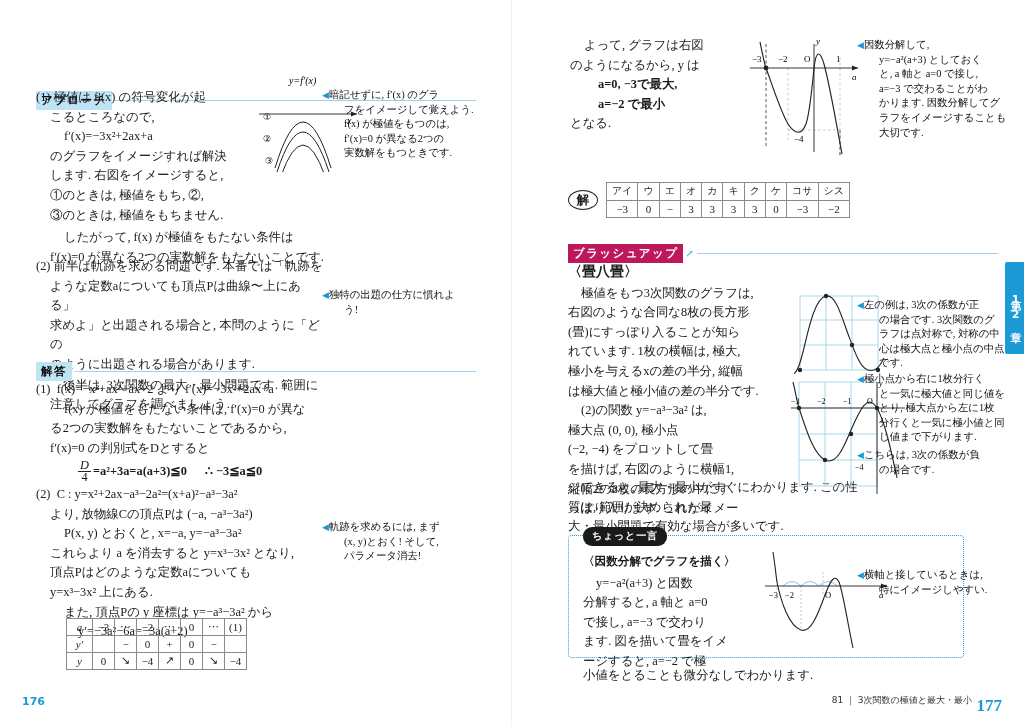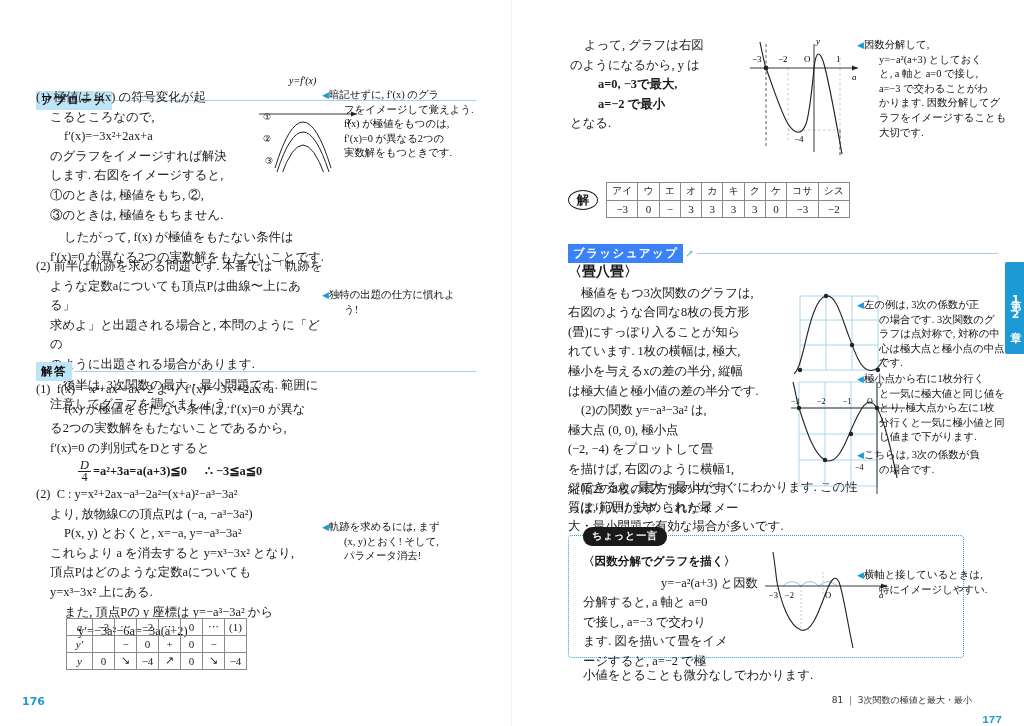--- a/index.html
+++ b/index.html
@@ -34,21 +34,21 @@
   }
 
   
   .sec-head { position:absolute; display:flex; align-items:center; width:100%; }
   .sec-label {
     background:#bfe4f5; color:#0b0b0b;
     font-family:"DejaVu Sans","Liberation Sans",sans-serif;
     font-size:11.5px; font-weight:bold; letter-spacing:1.4px;
     padding:2px 5px 2px 5px; white-space:nowrap;
   }
-  .sec-label.solid { background:#3b82f6; color:#ffffff; }
+  .sec-label.solid { background:#be185d; color:#ffffff; }
   .sec-rule { flex:1; height:1px; background:#9fd2ea; margin-left:3px; }
 
   
   .col { position:absolute; font-size:12.4px; line-height:19.6px; }
   .para { margin:0 0 0 0; }
   .ind1 { text-indent:13px; }
   .ind2 { padding-left:14px; }
   .ind3 { padding-left:28px; }
   .ind4 { padding-left:42px; }
   .hang { padding-left:20px; text-indent:-20px; }
@@ -105,22 +105,22 @@
     font-family:"DejaVu Sans","Liberation Sans",sans-serif;
     font-size:11px; font-weight:bold;
     writing-mode:vertical-rl; text-orientation:upright;
     display:flex; align-items:center; justify-content:center;
     letter-spacing:2px; border-radius:2px 0 0 2px;
   }
 
   
   .folio-l { position:absolute; left:22px; bottom:18px; font-size:11px; color:#1c9ad6;
              font-family:"DejaVu Sans","Liberation Sans",sans-serif; font-weight:bold; }
-  .folio-r { position:absolute; right:22px; bottom:0; font-size:11px; color:#1c9ad6;
-             font-family:Liberation Mono, monospace; font-weight:bold; }
+  .folio-r { position:absolute; right:22px; bottom:10px; font-size:17px; color:#1c9ad6;
+             font-family:Liberation Serif, serif; font-weight:bold; }
   .run-head { position:absolute; right:52px; bottom:19px; font-size:9px; color:#333;
               font-family:"DejaVu Sans","Liberation Sans",sans-serif; white-space:nowrap; }
 
   .fig { position:absolute; }
   .fig svg { display:block; }
 </style>
 </head>
 <body>
 
 <div class="page">
@@ -434,21 +434,21 @@
 
     <div class="note" style="left:345px; top:448px; width:150px;">
       <span class="tri">◀</span><span class="body">こちらは, 3次の係数が負</span>
       <div class="note-cont">の場合です.</div>
     </div>
 
     <div class="hitokoto-box" style="left:56px; top:535px; width:396px; height:123px;">
       <div class="hitokoto-tag">ちょっと一言</div>
       <div class="col" style="left:14px; top:16px; width:175px;">
         <div class="para bold" style="font-size:11.6px;">〈因数分解でグラフを描く〉</div>
-        <div class="para ind1" style="margin-top:2px;text-align:right;">y=−a²(a+3) と因数</div>
+        <div class="para ind1" style="margin-top:2px;">y=−a²(a+3) と因数</div>
         <div class="para">分解すると, a 軸と a=0</div>
         <div class="para">で接し, a=−3 で交わり</div>
         <div class="para">ます. 図を描いて畳をイメ</div>
         <div class="para">ージすると, a=−2 で極</div>
       </div>
       <div class="col" style="left:14px; top:130px; width:330px;">
         <div class="para">小値をとることも微分なしでわかります.</div>
       </div>
 
       <div class="fig" style="left:190px; top:14px;">

